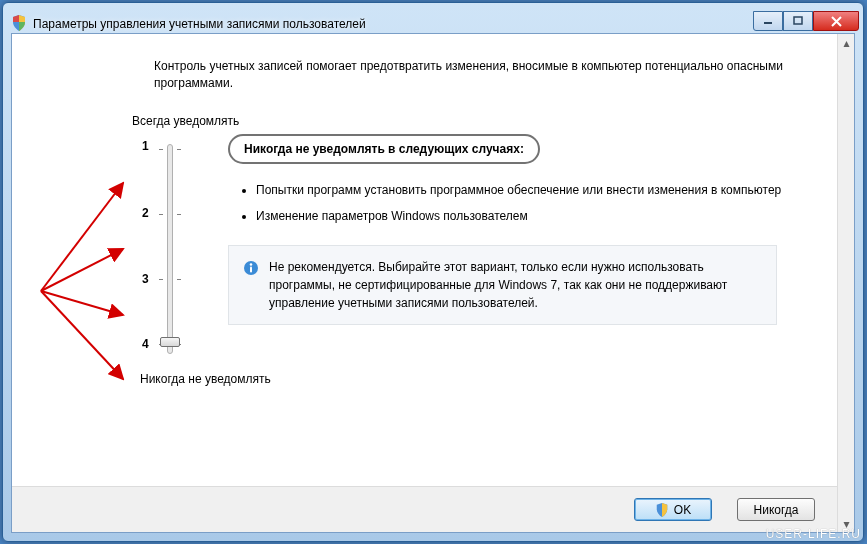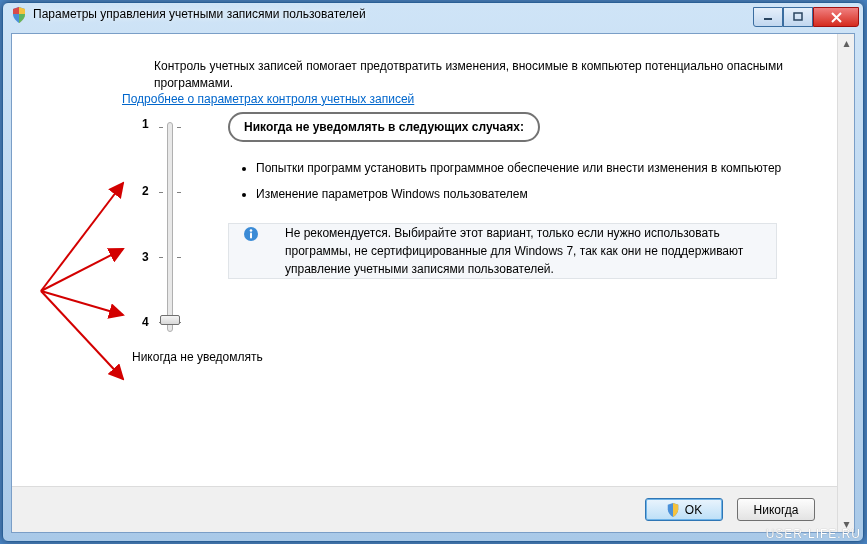--- a/index.html
+++ b/index.html
@@ -11,22 +11,22 @@
     width: 867px; height: 544px;
     position: relative; overflow: hidden;
   }
   .window {
     position:absolute; left:2px; top:2px; width:862px; height:540px;
     background: linear-gradient(#cfe4f7, #a9c9e8);
     border: 1px solid #2a5f96; border-radius: 6px;
     box-shadow: 0 0 8px rgba(0,0,0,0.4);
   }
   .titlebar {
-    height: 28px; display:flex; align-items:flex-start;
-    padding: 4px 4px 0 8px;
+    height: 28px; display:flex; align-items:flex-end;
+    padding: 12px 4px 0 8px;
   }
   .title-icon {
     width:16px; height:16px; margin-right:6px;
   }
   .title-text {
     color: #000; flex:1; font-size:12px;
     text-shadow: 0 0 6px #fff;
   }
   .win-controls { display:flex; gap:0; }
   .win-btn {
@@ -62,21 +62,21 @@
   }
   .heading {
     color:#003399; font-size:15px; margin-bottom:14px;
   }
   .intro { color:#000; line-height:1.4;margin-left:32px; }
   .link { color:#0066cc; text-decoration:underline; cursor:pointer; }
   .slider-label-top {
     margin-top:22px; margin-left:10px;
   }
   .slider-label-bottom {
-    margin-top:8px; margin-left:10px;
+    margin-top:8px; margin-left:18px;
   }
   .main-row {
     display:flex; margin-top:6px;
   }
   .slider-col {
     width:70px; position:relative; height:230px;
     flex-shrink:0;
   }
   .track {
     position:absolute; left:45px; top:10px; width:6px; height:210px;
@@ -98,32 +98,32 @@
   }
   .highlight-box {
     border:2px solid #737373; border-radius:18px;
     padding:6px 14px; display:inline-block;
     font-weight:bold; margin-bottom:10px; margin-left:8px;
   }
   .bullets { margin:8px 0 20px 0; padding-left:36px; }
   .bullets li { margin-bottom:10px; line-height:1.4; }
   .bottom-panel {
     border:1px solid #e0e4e8; background:#f5f7fa;
-    padding:0 14px; display:flex; gap:26px;
+    padding:12px 14px; display:flex; gap:10px;
     margin-left:8px; margin-right:20px;
     line-height:1.5;
   }
   .info-icon {
     width:16px; height:16px; flex-shrink:0; margin-top:2px;
   }
   .footer {
     position:absolute; left:0; right:17px; bottom:0; height:46px;
     background:#f0f0f0; border-top:1px solid #dcdcdc;
     display:flex; align-items:center; justify-content:flex-end;
-    padding-right:22px; gap:14px;
+    padding-right:22px; gap:25px;
   }
   .btn {
     min-width:78px; height:23px; font-size:12px;
     border:1px solid #707070; border-radius:3px;
     background:linear-gradient(#fdfdfd,#e3e3e3);
     display:flex; align-items:center; justify-content:center;
     padding:0 12px;
   }
   .btn.primary {
     border-color:#2f76b5;
@@ -171,22 +171,22 @@
         <svg width="11" height="11">
             <path d="M1 1 L10 10 M10 1 L1 10" stroke="#fff" stroke-width="2"></path>
           </svg>
       </div>
     </div>
   </div>
 
   <div class="client">
     <div class="content">
       <div class="intro">Контроль учетных записей помогает предотвратить изменения, вносимые в компьютер потенциально опасными программами.</div>
-      <span class="link">Подробнее о параметрах контроля учетных записей</span>
-
+
+      <div class="slider-label-top">Всегда уведомлять</div>
 
       <div class="main-row">
         <div class="slider-col">
           <div class="track"></div>
           <span class="tick" style="left:37px; top:15px;"></span>
           <span class="tick" style="left:55px; top:15px;"></span>
           <span class="tick" style="left:37px; top:80px;"></span>
           <span class="tick" style="left:55px; top:80px;"></span>
           <span class="tick" style="left:37px; top:145px;"></span>
           <span class="tick" style="left:55px; top:145px;"></span>

